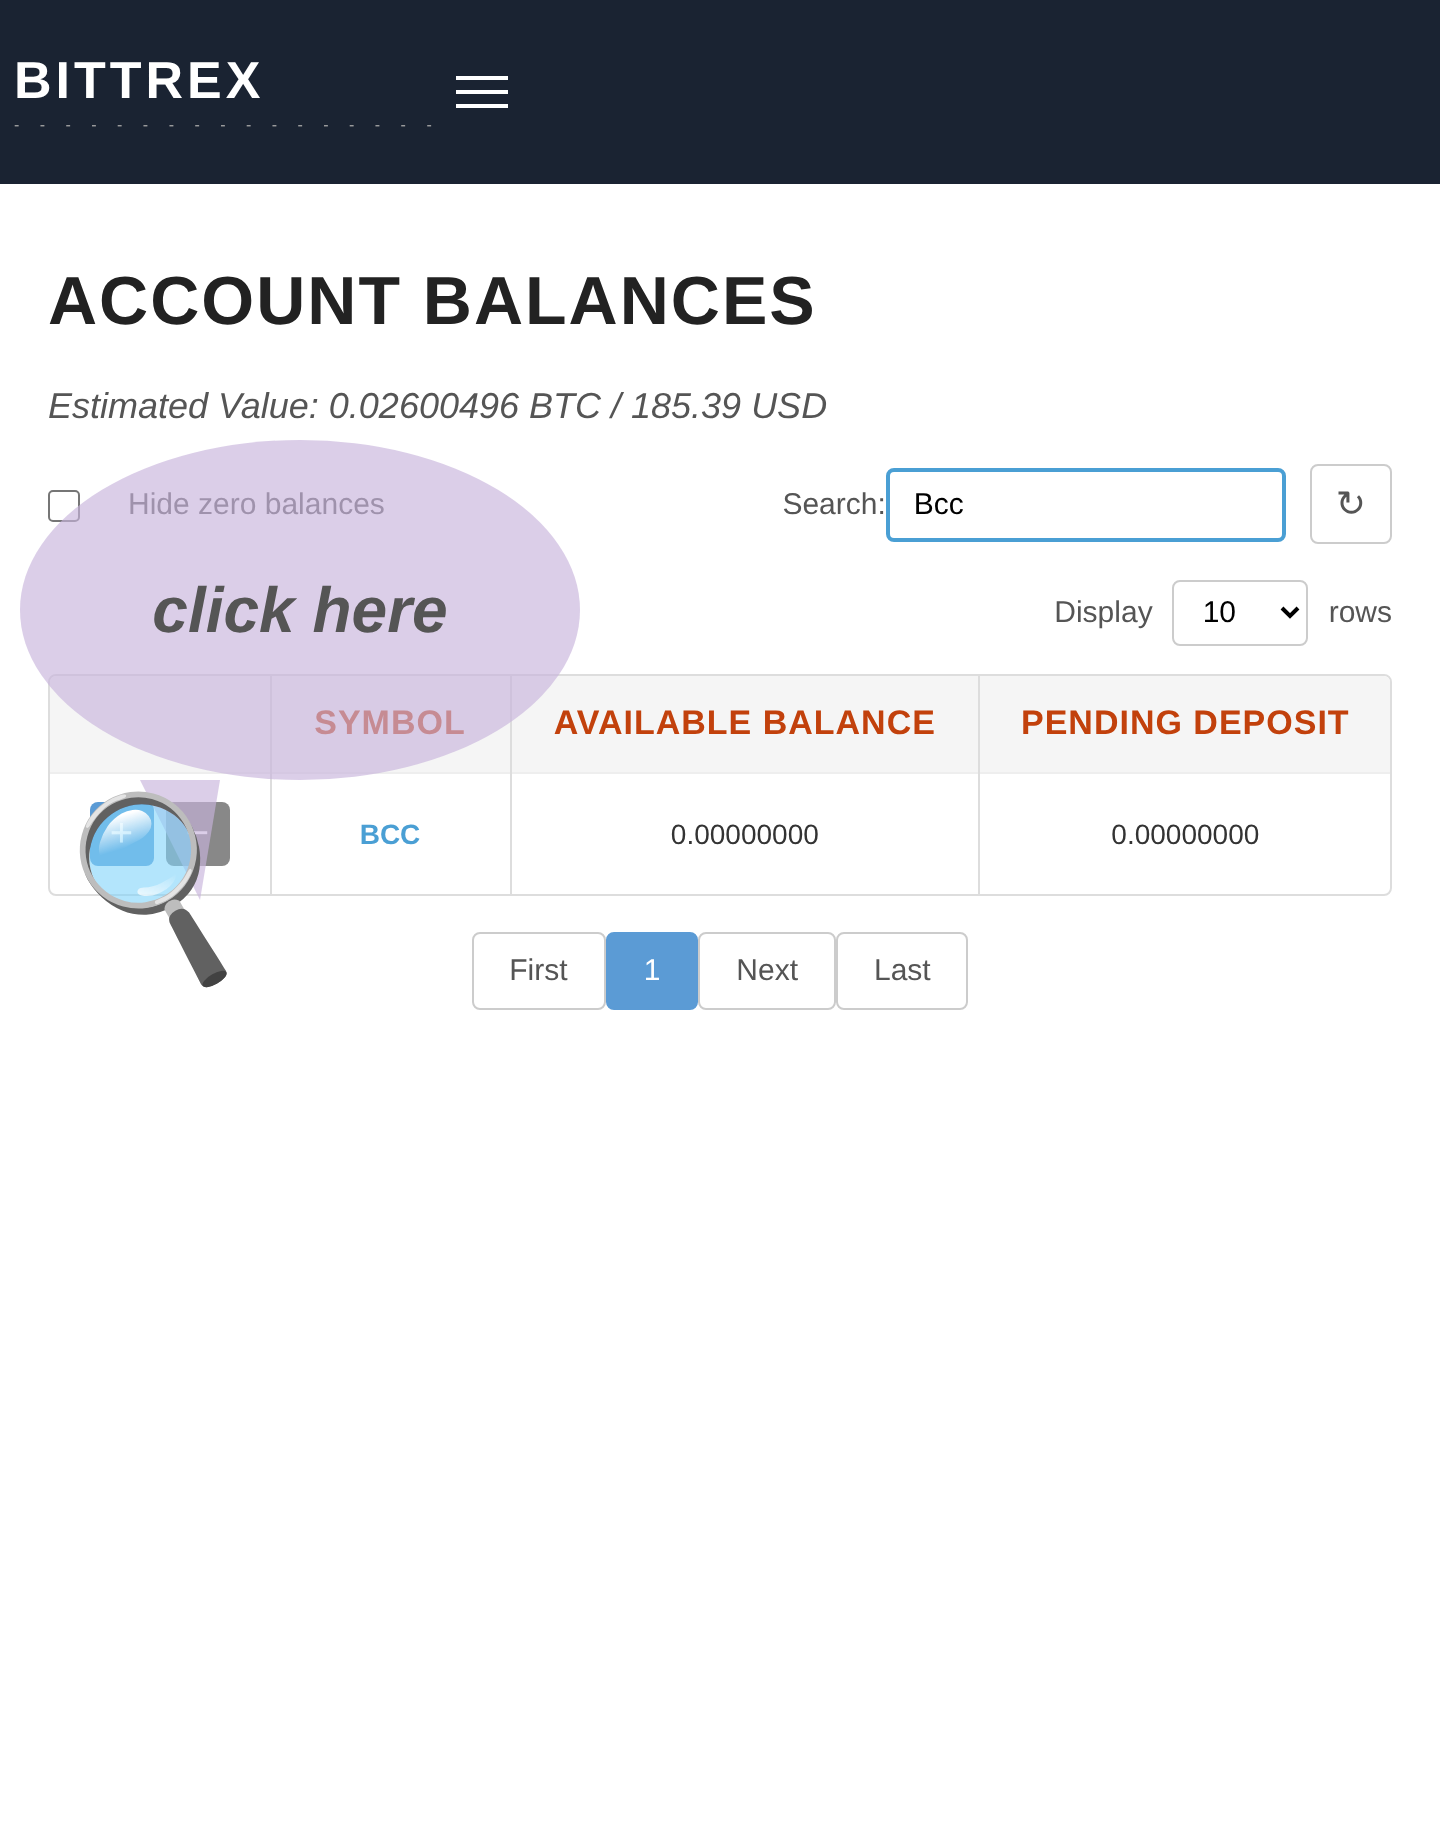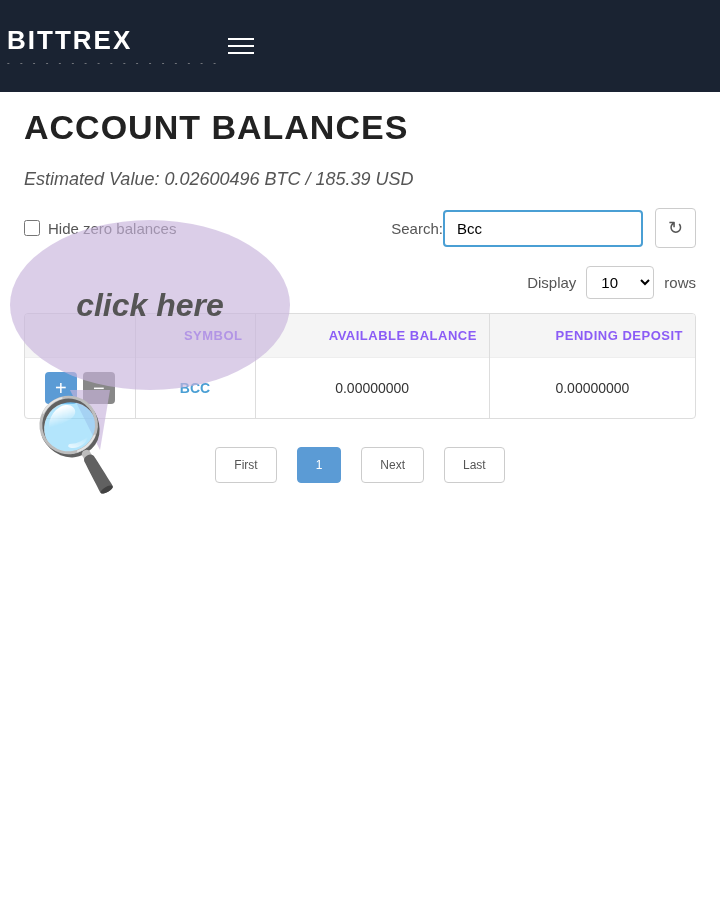--- a/index.html
+++ b/index.html
@@ -40,21 +40,21 @@
     }
     .hamburger span {
       display: block;
       width: 26px;
       height: 2px;
       background: #fff;
     }
 
     
     .main {
-      padding: 16px 24px;
+      padding: 40px 24px;
     }
 
     .page-title {
       font-size: 34px;
       font-weight: 900;
       color: #222;
       margin-bottom: 20px;
       letter-spacing: 1px;
     }
 
@@ -70,22 +70,22 @@
       display: flex;
       align-items: center;
       justify-content: space-between;
       flex-wrap: wrap;
       gap: 12px;
       margin-bottom: 18px;
     }
 
     .checkbox-label {
       display: flex;
-      align-items: flex-start;
-      gap: 8px;
+      align-items: flex-end;
+      gap: 24px;
       font-size: 15px;
       color: #555;
       cursor: pointer;
     }
     .checkbox-label input[type="checkbox"] {
       width: 16px;
       height: 16px;
     }
 
     .right-controls {
@@ -152,24 +152,24 @@
     }
     table {
       width: 100%;
       border-collapse: collapse;
     }
     thead tr {
       background: #f5f5f5;
     }
     thead th {
       padding: 14px 12px;
-      font-size: 13px;
+      font-size: 17px;
       font-weight: bold;
-      color: #8b5cf6;
-      text-align: right;
+      color: #c2410c;
+      text-align: center;
       border-right: 1px solid #ddd;
       letter-spacing: 0.5px;
     }
     thead th:last-child {
       border-right: none;
     }
     .th-actions {
       width: 110px;
     }
     .th-symbol { width: 120px; }
@@ -230,23 +230,23 @@
       display: flex;
       justify-content: center;
       gap: 0;
       margin-top: 8px;
     }
     .page-btn {
       border: 1px solid #ccc;
       background: #fff;
       color: #555;
       padding: 10px 18px;
-      font-size: 12px;
-      cursor: pointer;
-      margin: 10px;
+      font-size: 15px;
+      cursor: pointer;
+      margin: 0;
       border-radius: 4px;
     }
     .page-btn.active {
       background: #5b9bd5;
       color: #fff;
       border-color: #5b9bd5;
     }
 
     
     .overlay-bubble {

